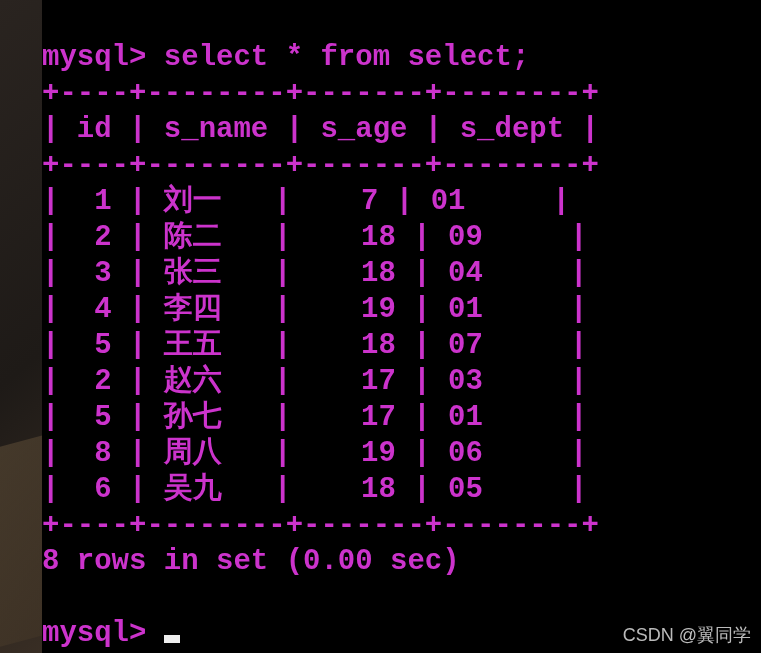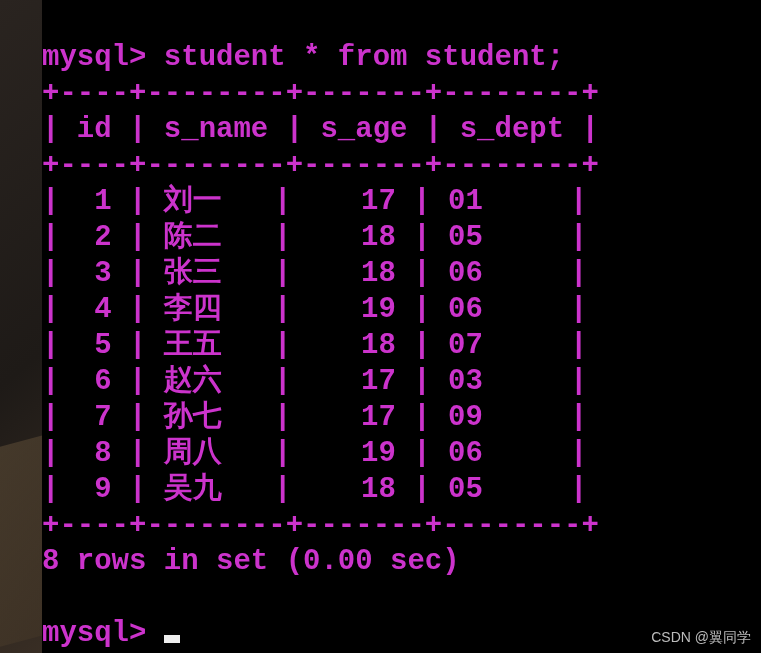--- a/index.html
+++ b/index.html
@@ -58,44 +58,44 @@
     background:#eee;
     vertical-align: baseline;
     margin-bottom:-2px;
   }
   .watermark {
     position: absolute;
     right: 10px;
     bottom: 6px;
     color: #dcdcdc;
     font-family: Arial, "Microsoft YaHei", sans-serif;
-    font-size: 14px;
+    font-size: 18px;
     font-weight: normal;
     opacity: 0.85;
     text-shadow: 0 0 4px #000;
     margin-left: 10px;
   }
 </style>
 </head>
 <body>
 
 <div class="bg"></div>
 <div class="left-bar"></div>
 
-<div class="terminal"><span class="prompt-line"><span>mysql&gt; </span><span>student * from student;</span></span>
+<div class="terminal"><span class="prompt-line"><span>mysql&gt; </span><span>select * from select;</span></span>
 <span>+----+--------+-------+--------+</span>
 <span>| id | s_name | s_age | s_dept |</span>
 <span>+----+--------+-------+--------+</span>
-<span>|  1 | 刘一   |    17 | 01     |</span>
-<span>|  2 | 陈二   |    18 | 05     |</span>
-<span>|  3 | 张三   |    18 | 06     |</span>
-<span>|  4 | 李四   |    19 | 06     |</span>
+<span>|  1 | 刘一   |    7 | 01     |</span>
+<span>|  2 | 陈二   |    18 | 09     |</span>
+<span>|  3 | 张三   |    18 | 04     |</span>
+<span>|  4 | 李四   |    19 | 01     |</span>
 <span>|  5 | 王五   |    18 | 07     |</span>
-<span>|  6 | 赵六   |    17 | 03     |</span>
-<span>|  7 | 孙七   |    17 | 09     |</span>
+<span>|  2 | 赵六   |    17 | 03     |</span>
+<span>|  5 | 孙七   |    17 | 01     |</span>
 <span>|  8 | 周八   |    19 | 06     |</span>
-<span>|  9 | 吴九   |    18 | 05     |</span>
+<span>|  6 | 吴九   |    18 | 05     |</span>
 <span>+----+--------+-------+--------+</span>
 <span>8 rows in set (0.00 sec)</span>
 
 <span class="prompt-line"><span>mysql&gt; </span><span class="cursor"></span></span></div>
 
 <div class="watermark">CSDN @翼同学</div>
 
 </body></html>

